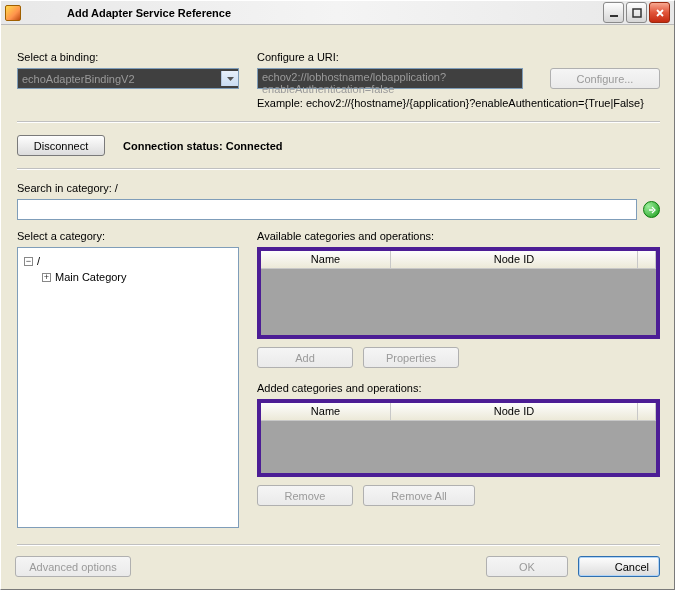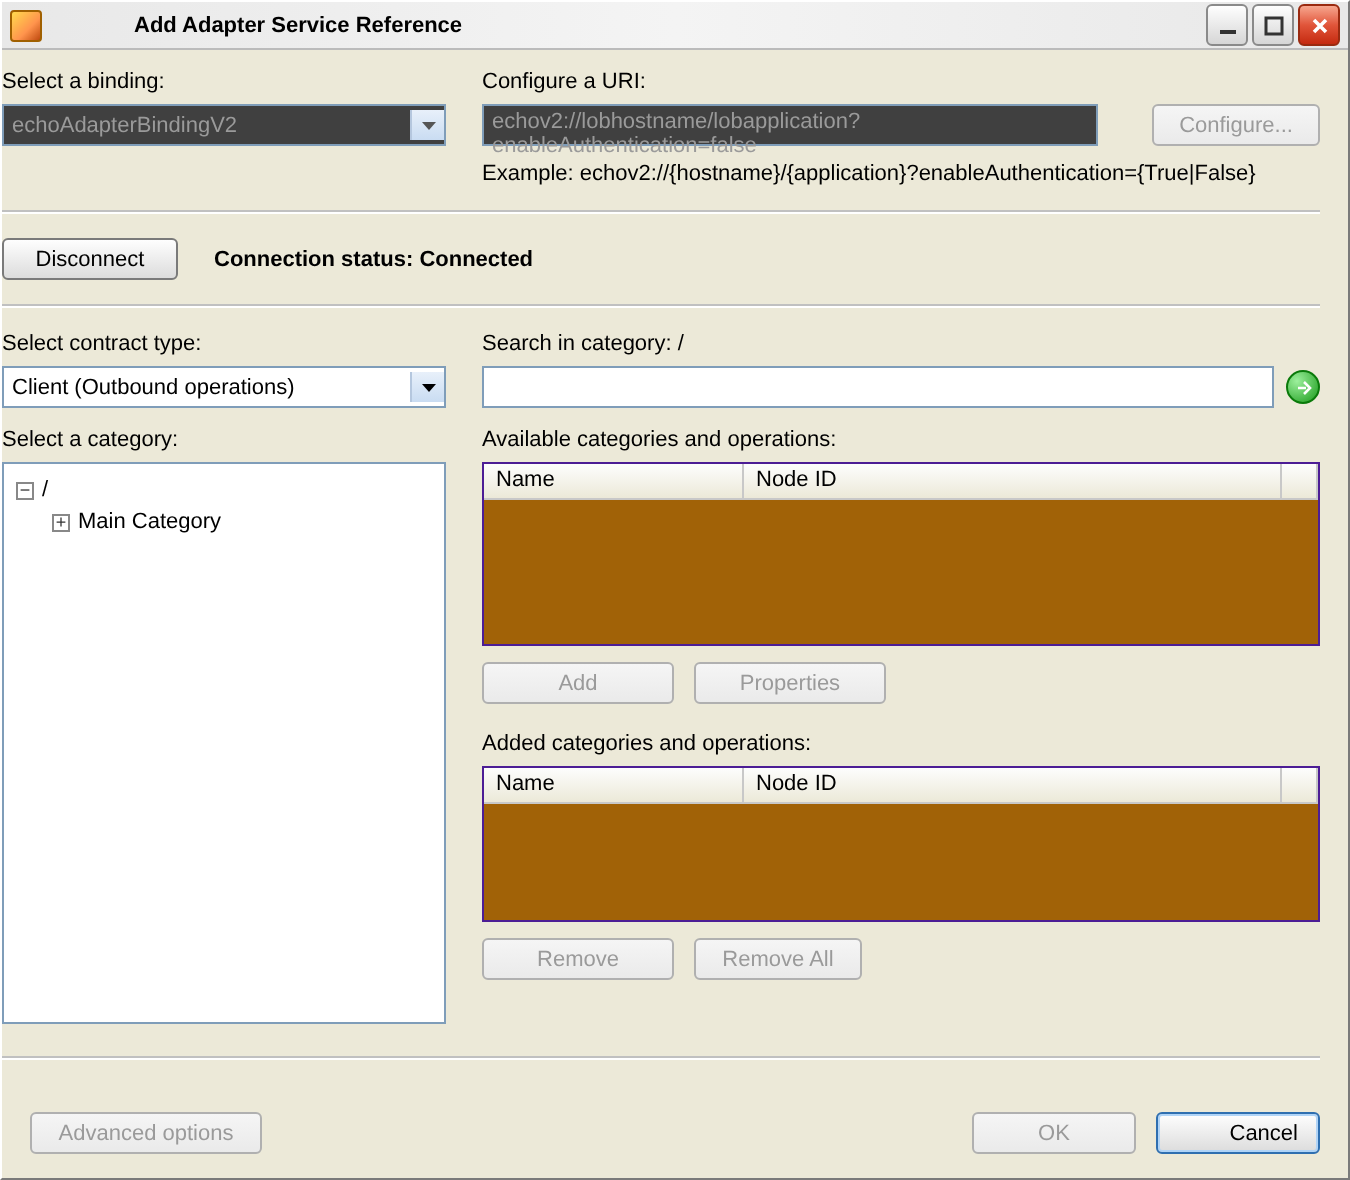--- a/index.html
+++ b/index.html
@@ -52,21 +52,22 @@
     font-size: 9px;
     color: #333;
   }
   .win-btn.close {
     background: linear-gradient(#f7a78f,#e1553a 50%,#c42a10);
     border-color: #9a2a10;
     color: #fff;
     font-weight: bold;
   }
   .content {
-    padding: 10px 14px 0 0;
+    padding: 10px 14px 0 16px;
+    margin-top: 16px;
   }
   .row { display: flex; gap: 18px; }
   .col-left { width: 222px; }
   .col-right { flex: 1; }
   label.section-label {
     display: block;
     margin-bottom: 5px;
     color: #000;
   }
   .disabled-text { color: #9a9a9a; }
@@ -118,23 +119,24 @@
     border: none;
     border-top: 1px solid #c0c0c0;
     border-bottom: 1px solid #fff;
     margin: 12px 0;
   }
   .status-row {
     display: flex; align-items: center; gap: 18px;
   }
   .status-label { font-weight: bold; }
   .listview {
-    border: 1px solid #4c1d95;
-    background: #a16207;
+    border: 4px solid #4c1d95;
+    background: #a3a3a3;
     font: inherit;
+    text-align: center;
   }
   .listview-header {
     display: flex;
     height: 18px;
     background: linear-gradient(#fdfdfd,#ece9d8);
     border-bottom: 1px solid #c8c8c8;
   }
   .listview-header .col {
     border-right: 1px solid #c8c8c8;
     padding: 2px 6px;
@@ -216,50 +218,39 @@
               </svg>
           </span>
         </div>
       </div>
       <div class="col-right">
         <label class="section-label">Configure a URI:</label>
         <div style="display:flex; gap:27px;">
           <div class="textbox disabled" style="flex:1;">
             <span class="disabled-text">echov2://lobhostname/lobapplication?enableAuthentication=false</span>
           </div>
-          <button class="btn disabled" style="width:84px;">Configure...</button>
+          <button class="btn disabled" style="width:110px;">Configure...</button>
         </div>
         <div style="margin-top:8px;">Example: echov2://{hostname}/{application}?enableAuthentication={True|False}</div>
       </div>
     </div>
 
     <hr class="hr">
 
     <div class="status-row">
       <button class="btn" style="width:88px;">Disconnect</button>
       <div>
         <span class="status-label">Connection status:</span>
         <span class="status-label">Connected</span>
       </div>
     </div>
 
     <hr class="hr">
 
     <div class="row">
-      <div class="col-left">
-        <label class="section-label">Select contract type:</label>
-        <div class="combo" style="width:100%;">
-          <span>Client (Outbound operations)</span>
-          <span class="combo-arrow">
-            <svg viewBox="0 0 7 4">
-                <path d="M0 0 L3.5 4 L7 0 Z" fill="#000"></path>
-              </svg>
-          </span>
-        </div>
-      </div>
       <div class="col-right">
         <label class="section-label">Search in category: /</label>
         <div class="search-row">
           <input class="textbox" style="flex: 1 1 0%; background: rgb(255, 255, 255);" value="">
           <div class="search-btn">
             <svg viewBox="0 0 10 10" width="10" height="10">
                 <path d="M2 5 L6 5 M5 2 L8 5 L5 8" stroke="#fff" stroke-width="1.3" fill="none"></path>
               </svg>
           </div>
         </div>
@@ -299,21 +290,21 @@
         <label class="section-label" style="margin-top:14px;">Added categories and operations:</label>
         <div class="listview" style="height:78px;">
           <div class="listview-header">
             <div class="col" style="width:130px;">Name</div>
             <div class="col" style="flex:1;">Node ID</div>
             <div class="col" style="width:18px;"></div>
           </div>
         </div>
         <div class="btn-row">
           <button class="btn disabled" style="width:96px;">Remove</button>
-          <button class="btn disabled" style="width:84px;">Remove All</button>
+          <button class="btn disabled" style="width:112px;">Remove All</button>
         </div>
       </div>
     </div>
 
     <hr class="hr" style="margin-top:16px;">
   </div>
 
   <div class="footer">
     <button class="btn disabled" style="width:116px;">Advanced options</button>
     <div class="right-btns">

